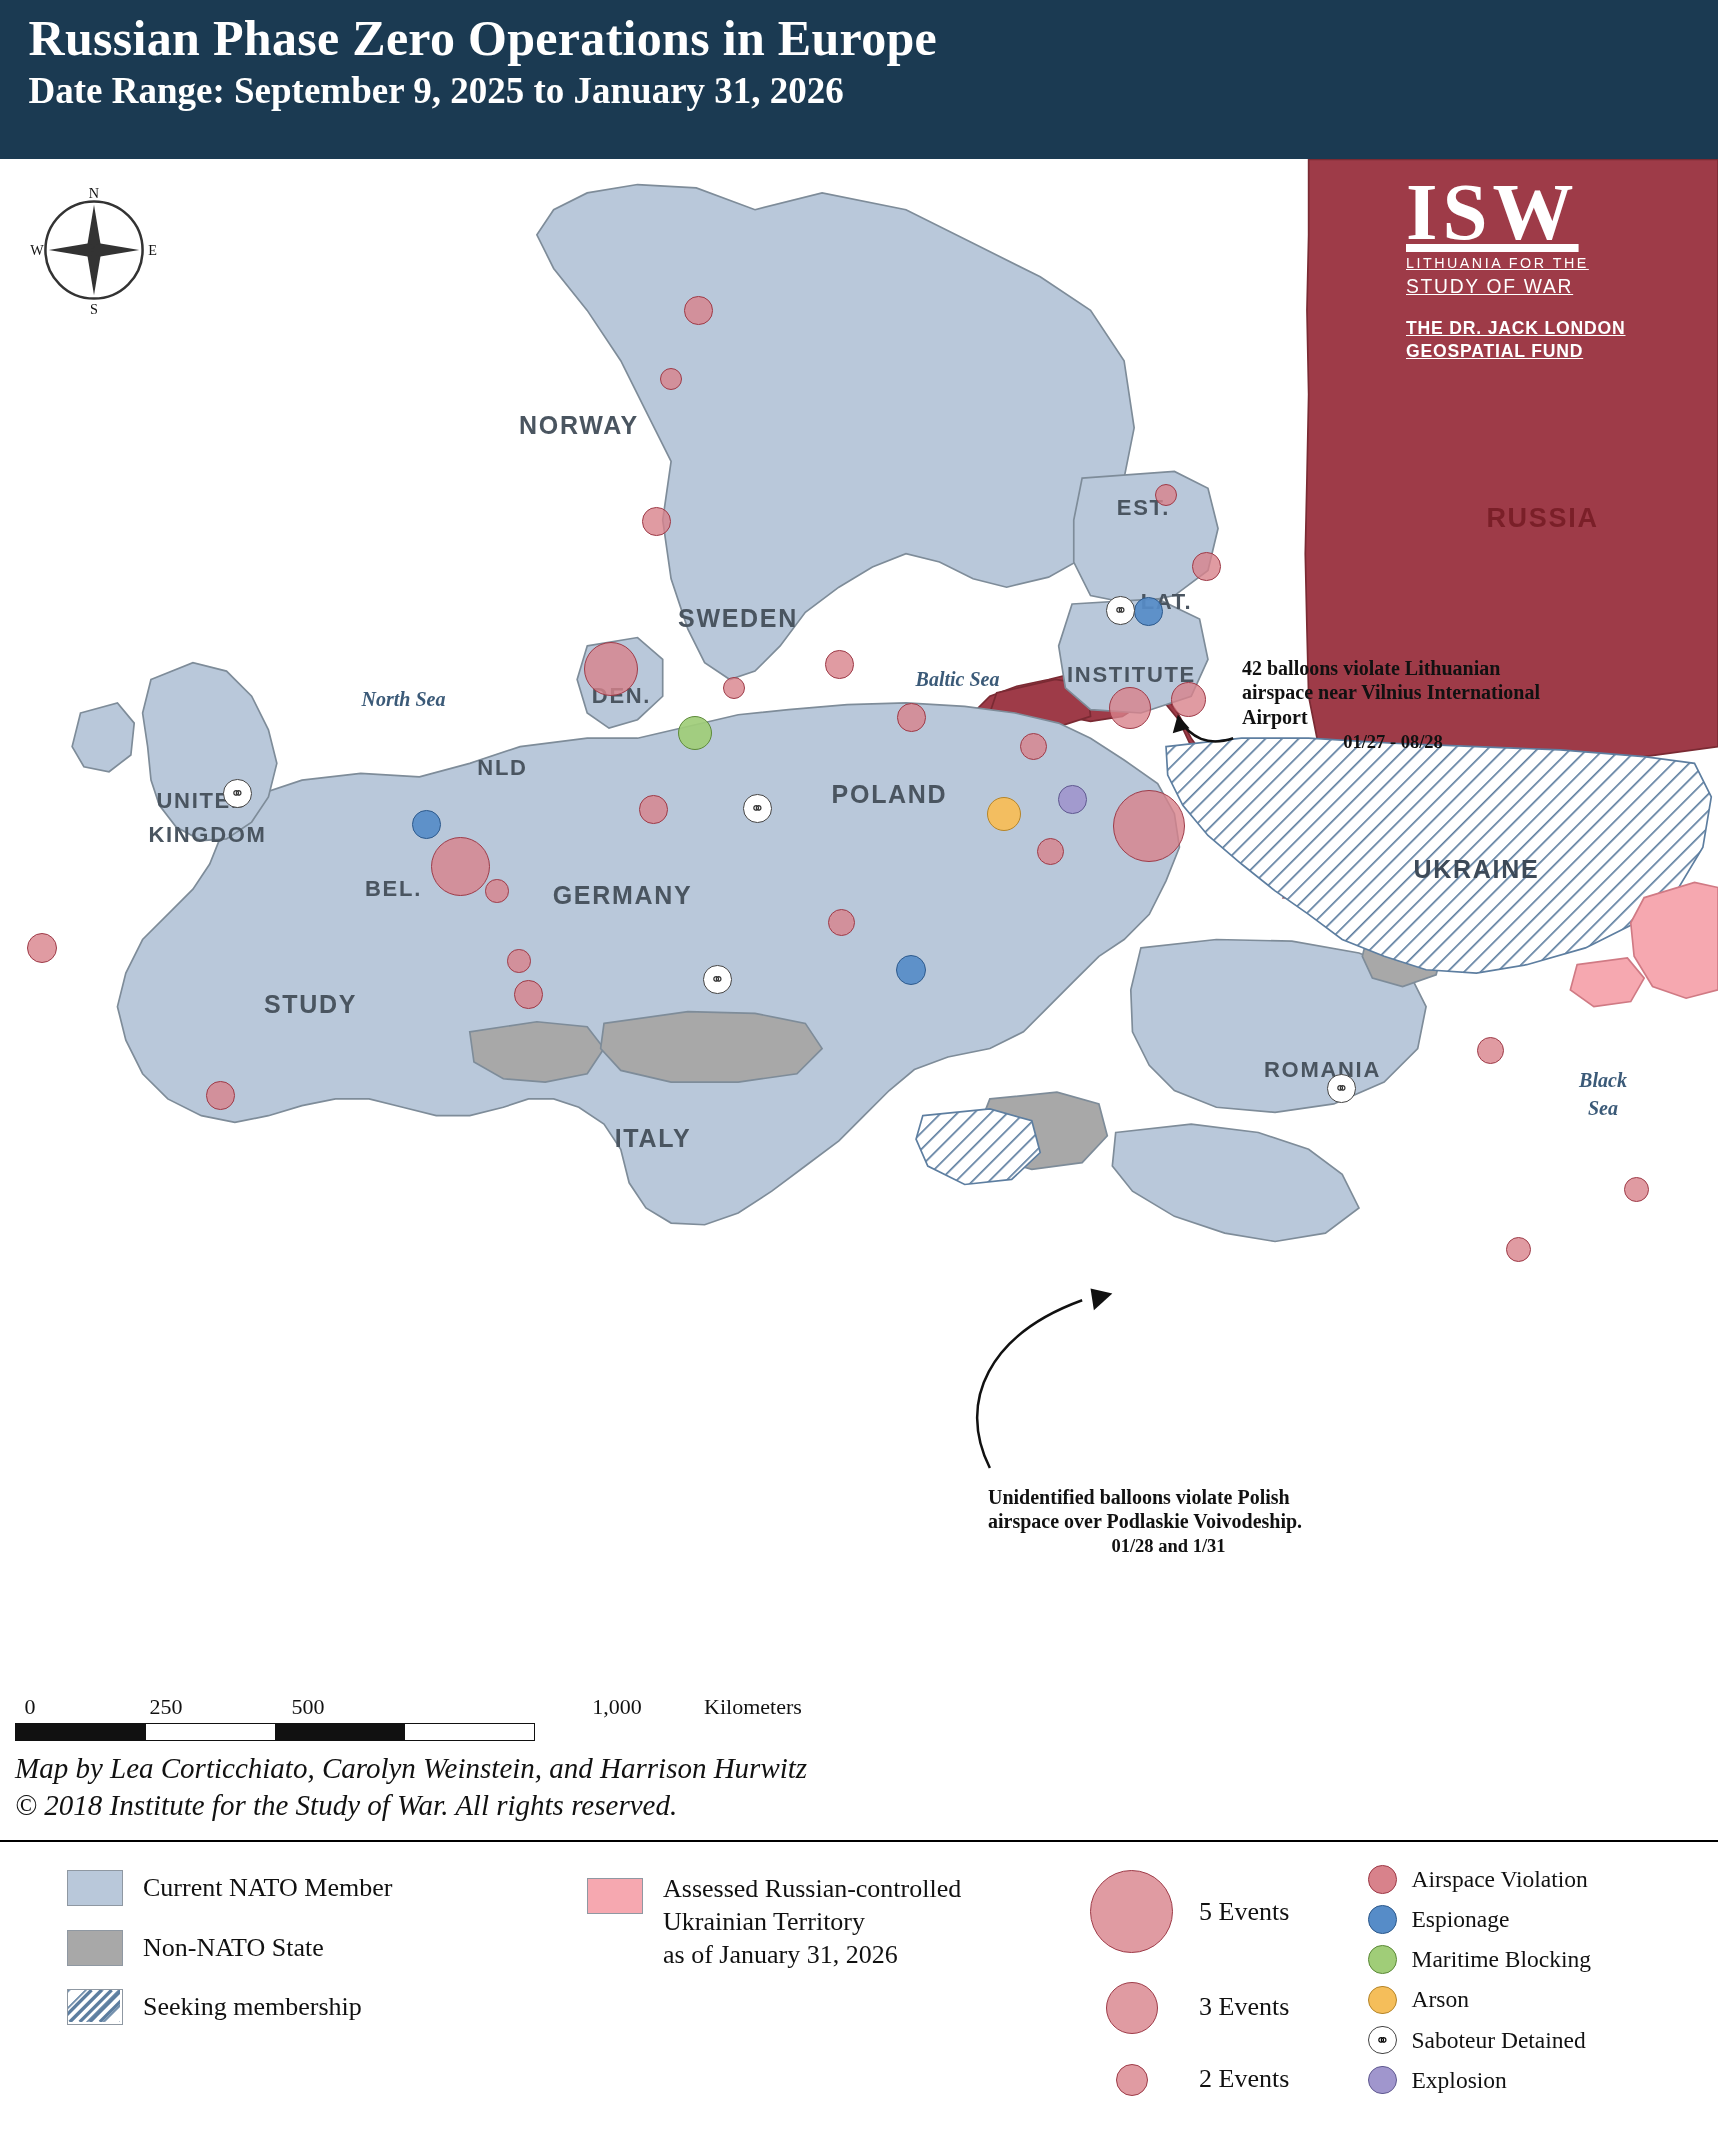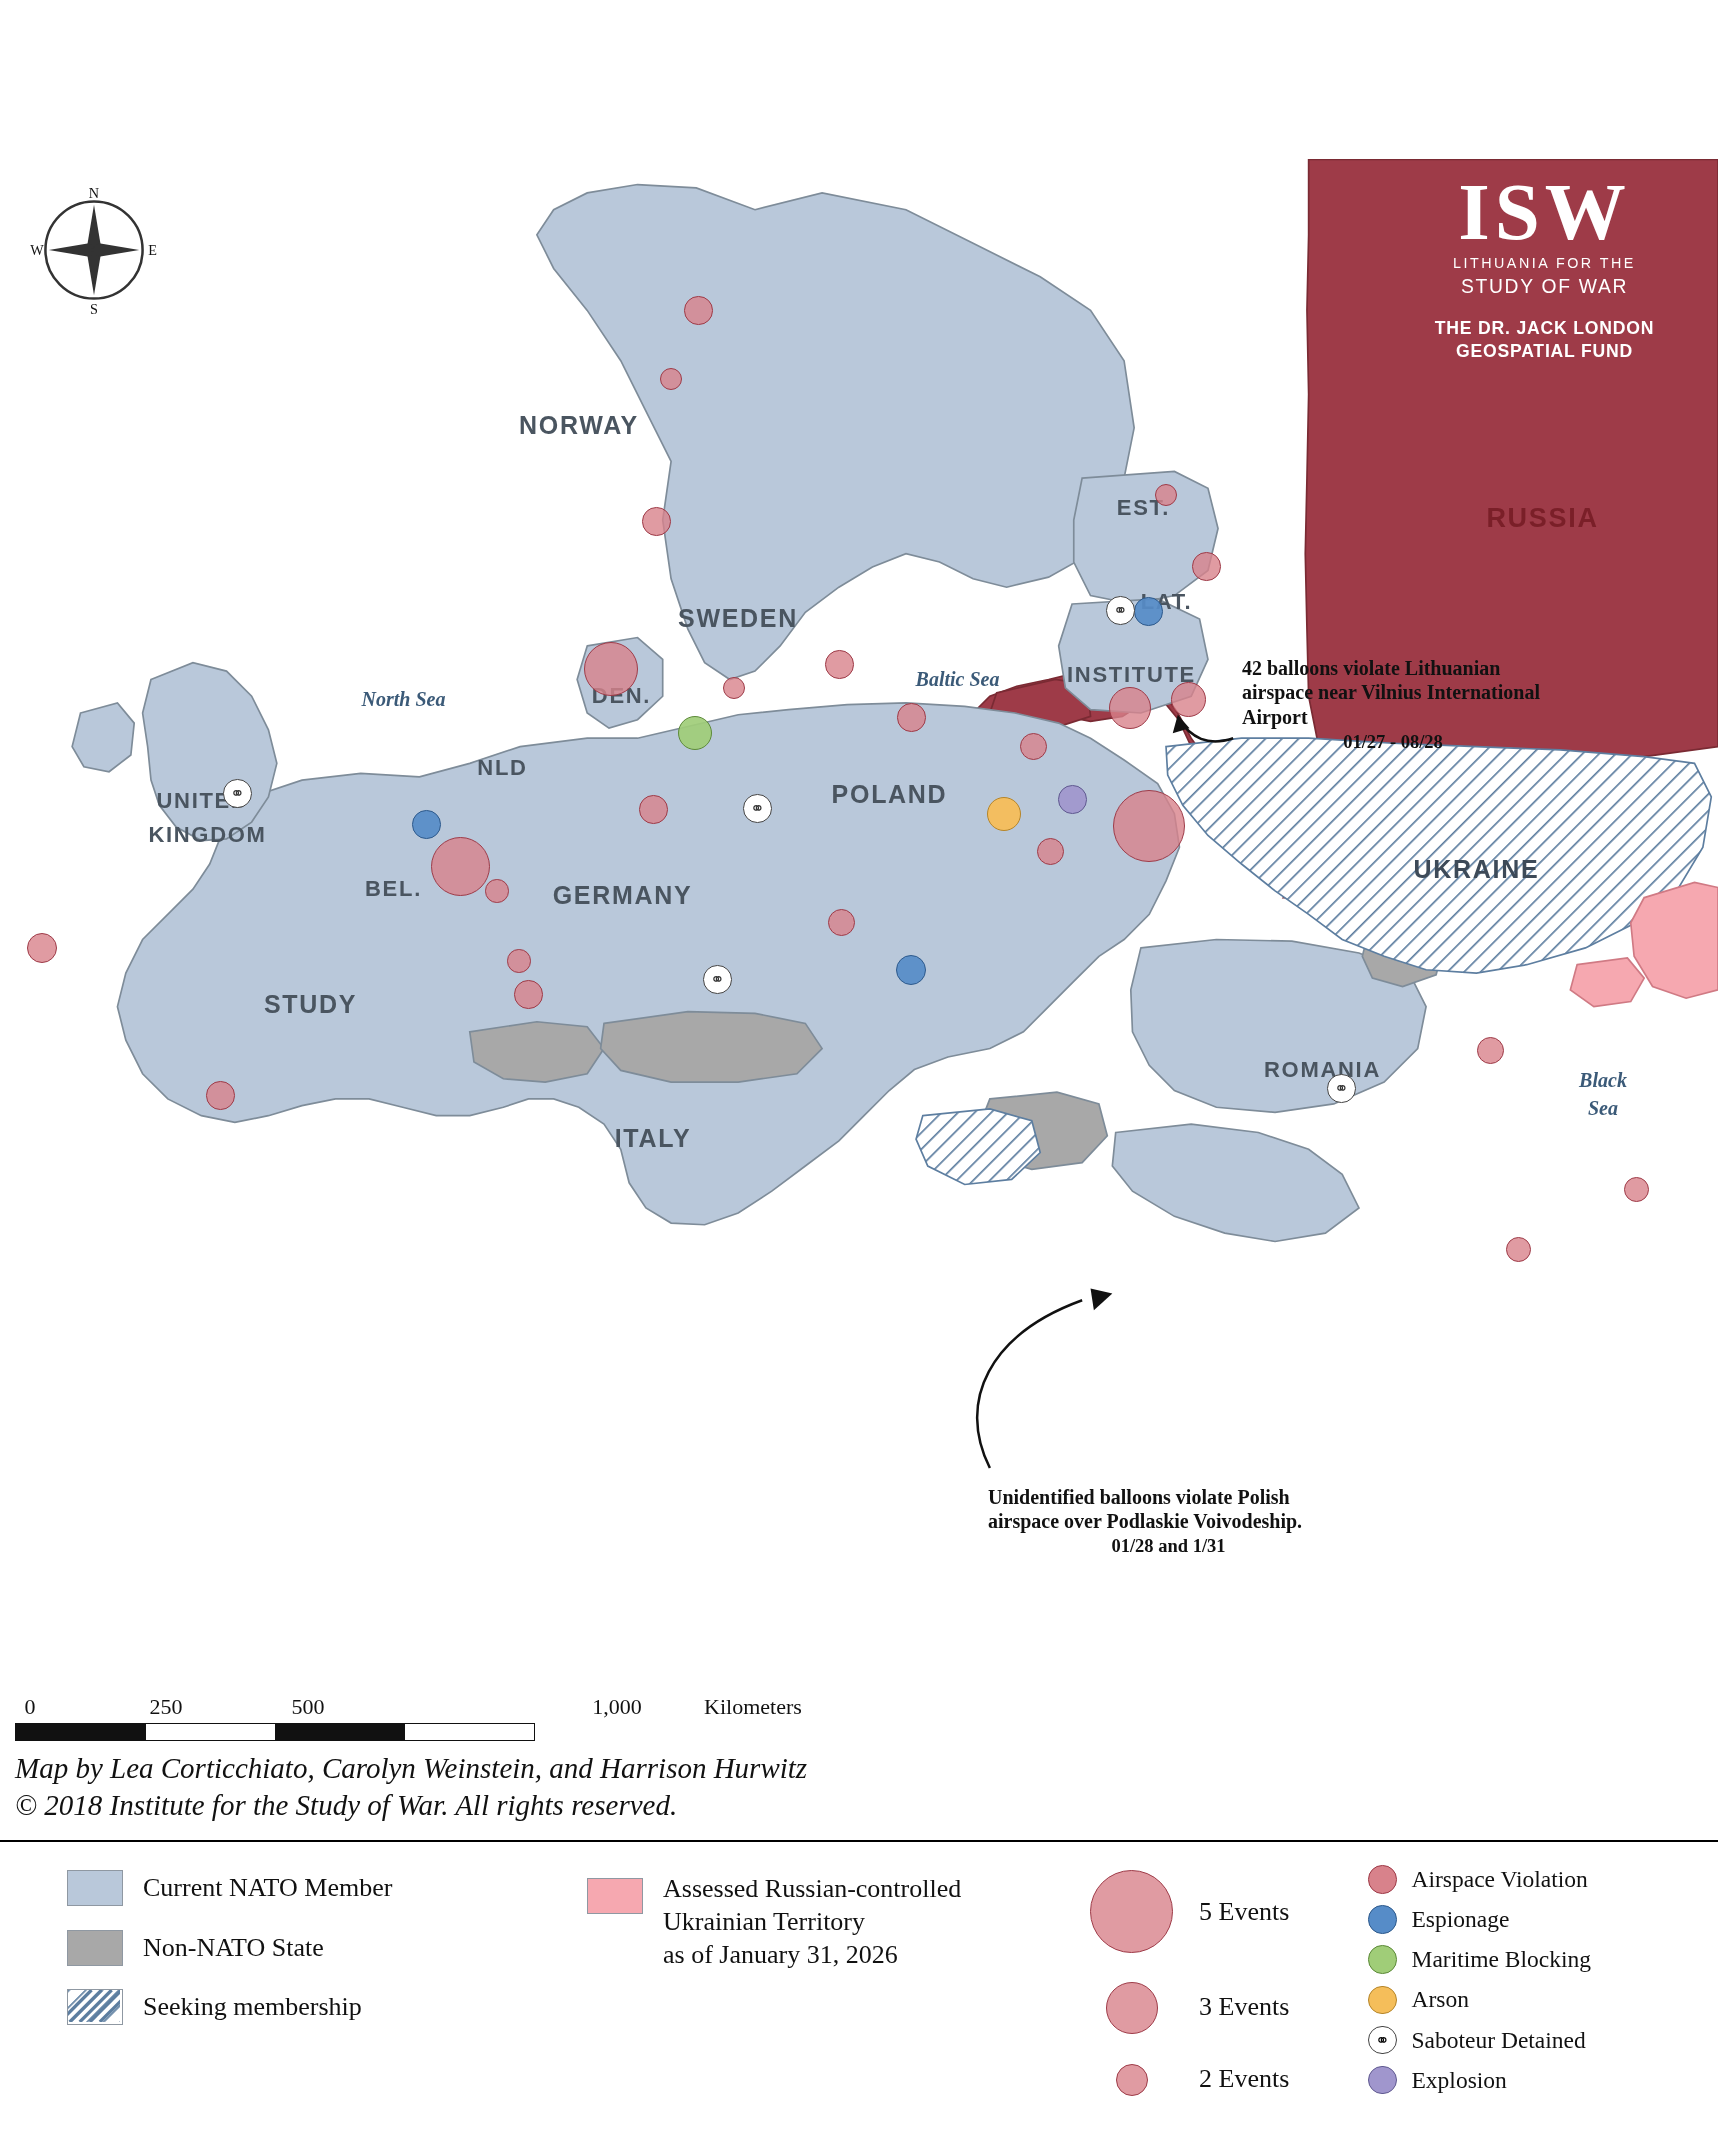--- a/index.html
+++ b/index.html
@@ -124,22 +124,22 @@
     font-size: 18.5px;
     margin-top: 1.7px;
   }
 
   
   .isw {
     position: absolute;
     right: 35px;
     top: 13.4px;
     color: #ffffff;
-    text-align: center;
     width: 277px;
+    text-decoration: underline;
   }
   .isw-wordmark {
     font-family: "Liberation Serif", serif;
     font-weight: bold;
     font-size: 81px;
     letter-spacing: 5px;
     line-height: 1;
   }
   .isw-sub {
     font-family: "Liberation Sans", sans-serif;
@@ -210,20 +210,24 @@
   .legend-col4 { position: absolute; left: 1368px; top: 22px; }
   .lg4row { display: flex; align-items: center; margin-bottom: 11.7px; }
   .lg4dot { width: 28.5px; height: 28.5px; border-radius: 50%; margin-right: 15px; box-sizing: border-box; }
   .lg4txt { font-size: 23.5px; color: #111; }
 </style>
 </head>
 <body>
 
 <div class="page">
 
+  <div class="header">
+    <div class="header-title">Russian Phase Zero Operations in Europe</div>
+    <div class="header-subtitle">Date Range: September 9, 2025 to January 31, 2026</div>
+  </div>
 
   <div class="map-area">
 
     <svg class="map-svg" width="1718" height="1681" viewBox="0 0 2048 2003">
       <defs>
         <pattern id="hatch" width="14" height="14" patternTransform="rotate(45)" patternUnits="userSpaceOnUse">
           <rect width="14" height="14" fill="#ffffff"></rect>
           <line x1="0" y1="0" x2="0" y2="14" stroke="#5d7ea0" stroke-width="4"></line>
         </pattern>
         <pattern id="hatch2" width="14" height="14" patternTransform="rotate(45)" patternUnits="userSpaceOnUse">

